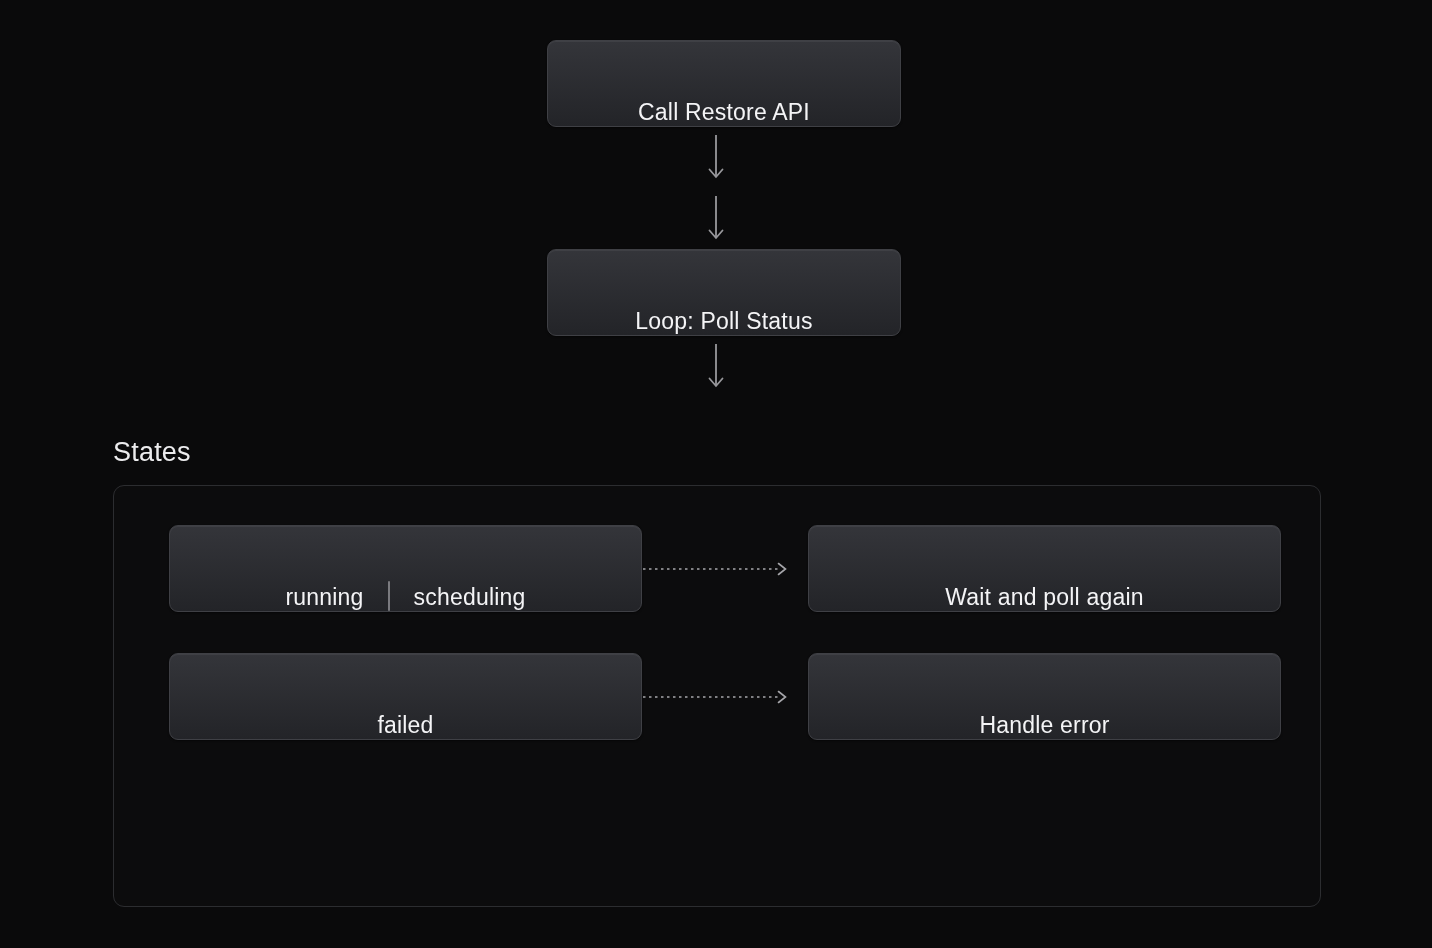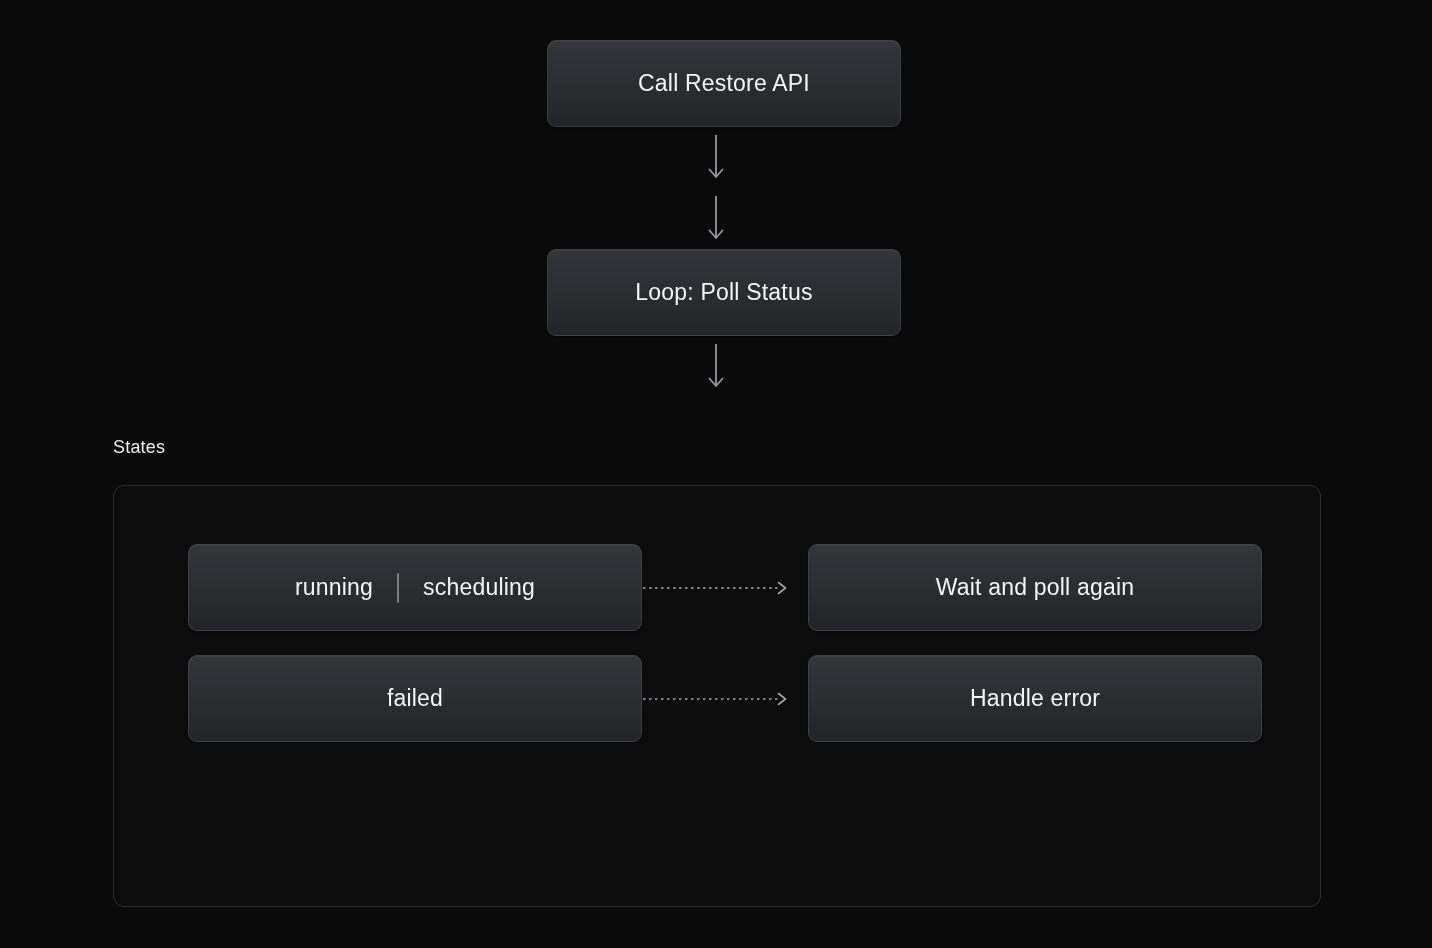--- a/index.html
+++ b/index.html
@@ -21,49 +21,49 @@
     overflow:hidden;
   }
   .canvas{position:relative;width:1432px;height:948px;}
 
   
   .node{
     background:linear-gradient(180deg, var(--node-top) 0%, var(--node-bottom) 100%);
     border:1px solid var(--node-border);
     border-radius:9px;
     box-shadow:inset 0 1px 0 rgba(255,255,255,0.06), 0 1px 2px rgba(0,0,0,0.5);
-    display:flex;align-items:center;justify-content:center;
+    display:flex;align-items:flex-end;justify-content:center;
     font-size:23px;
     letter-spacing:0.2px;
     color:var(--text);
     margin-left:16px;
   }
 
   
   .flow-col{
     position:absolute;left:539px;top:40px;width:354px;
     display:flex;flex-direction:column;align-items:center;
   }
   .flow-col .node{width:354px;height:87px;}
   .varrow-wrap{height:61px;display:flex;align-items:center;justify-content:center;}
   .varrow-wrap svg{display:block;}
 
   
   .states-label{
     position:absolute;left:113px;top:437px;
-    font-size:18px;color:#ececee;letter-spacing:0.2px;
+    font-size:27px;color:#ececee;letter-spacing:0.2px;
   }
   .states-container{
     position:absolute;left:113px;top:485px;
     width:1208px;height:422px;
     border:1px solid var(--container-border);
     border-radius:11px;
     background:rgba(255,255,255,0.012);
-    padding:58px;
-    display:flex;flex-direction:column;gap:24px;
+    padding:39px;
+    display:flex;flex-direction:column;gap:41px;
   }
   .state-row{
     display:flex;align-items:center;justify-content:space-between;
     height:87px;
   }
   .state-box,.action-box{width:480px;height:87px;}
   .harrow-wrap{flex:1;display:flex;align-items:center;justify-content:center;}
 
   .sep{
     display:inline-block;width:2px;height:30px;

